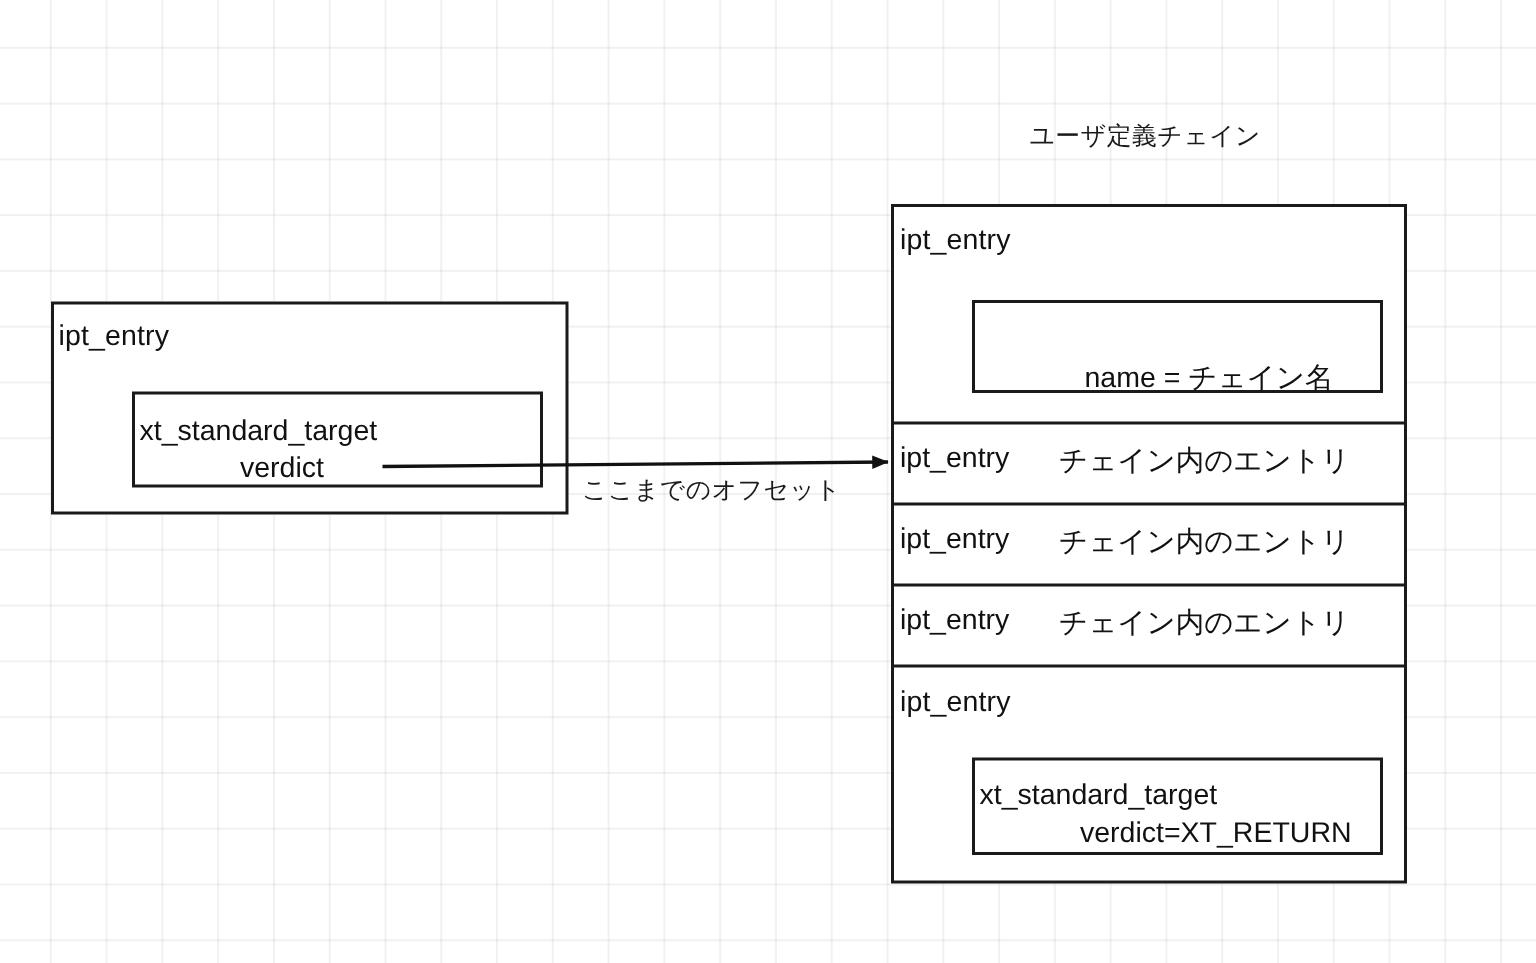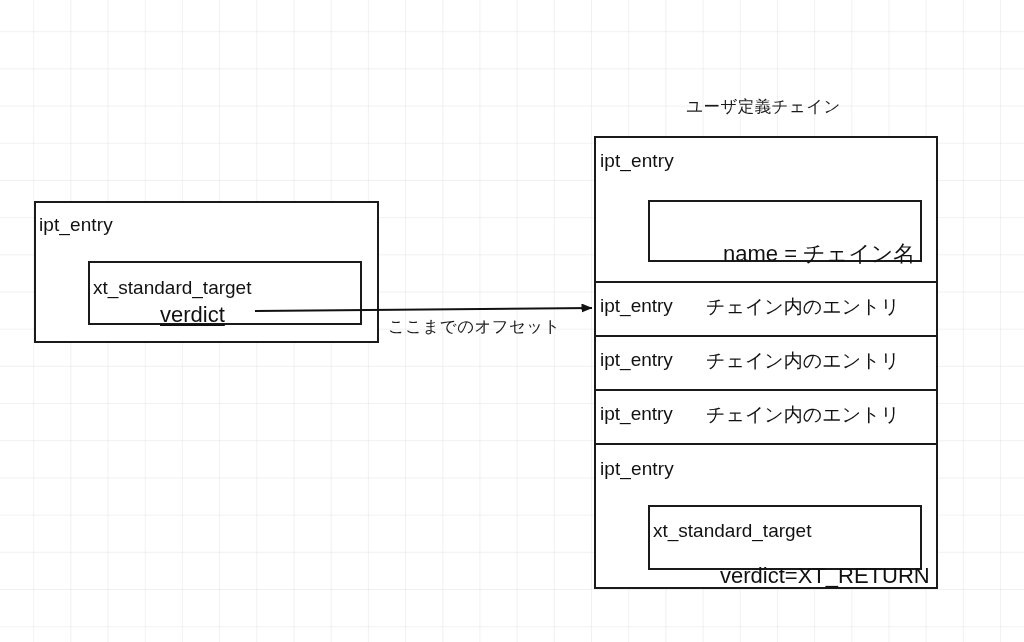--- a/index.html
+++ b/index.html
@@ -38,38 +38,37 @@
   }
   .caption {
     position: absolute;
     font-size: 16.5px;
     color: #1a1a1a;
     white-space: nowrap;
     letter-spacing: 0.4px;
   }
   .caption.centered {
     text-align: center;
-    margin-top: 16px;
   }
   .struct-name {
     position: absolute;
     font-size: 19px;
     color: #111111;
     white-space: nowrap;
     letter-spacing: 0.1px;
   }
   .inner-line1 {
     position: absolute;
     font-size: 19px;
     color: #111111;
     white-space: nowrap;
   }
   .inner-line2 {
     position: absolute;
-    font-size: 22px;
+    font-size: 19px;
     color: #111111;
     white-space: nowrap;
   }
   .row-label {
     position: absolute;
     font-size: 19px;
     color: #111111;
     white-space: nowrap;
   }
   svg.overlay {
@@ -89,21 +88,21 @@
 
 
   <div class="node box" style="left:34px; top:201px; width:345px; height:142px;"></div>
 
   <div class="struct-name" style="left:39px; top:214px;">ipt_entry</div>
 
   <div class="node box" style="left:88px; top:261px; width:274px; height:64px;"></div>
 
   <div class="inner-line1" style="left:93px; top:277px;">xt_standard_target</div>
 
-  <div class="inner-line2" style="left:160px; top:302px;text-decoration:underline;">verdict</div>
+  <div class="inner-line2" style="left:160px; top:302px;">verdict</div>
 
   <svg class="overlay">
     <defs>
       <marker id="arrowhead" markerWidth="11" markerHeight="9" refX="10.5" refY="4.5" orient="auto" markerUnits="userSpaceOnUse">
         <path d="M0,0 L11,4.5 L0,9 Z" fill="#111111"></path>
       </marker>
     </defs>
     <line x1="255" y1="311" x2="592" y2="308" stroke="#111111" stroke-width="2.2" marker-end="url(#arrowhead)"></line>
   </svg>
 
@@ -136,15 +135,15 @@
   <div class="row-label" style="left:706px; top:402px;">チェイン内のエントリ</div>
 
   <div class="node" style="left:594px; top:443px; width:344px; height:0; border-top:2px solid #1a1a1a;"></div>
 
   <div class="struct-name" style="left:600px; top:458px;">ipt_entry</div>
 
   <div class="node box" style="left:648px; top:505px; width:274px; height:65px;"></div>
 
   <div class="inner-line1" style="left:653px; top:520px;">xt_standard_target</div>
 
-  <div class="inner-line2" style="left:720px; top:545px;margin-top:18px;">verdict=XT_RETURN</div>
+  <div class="inner-line2" style="left:720px; top:545px;">verdict=XT_RETURN</div>
 
 </div>
 
 </body></html>

